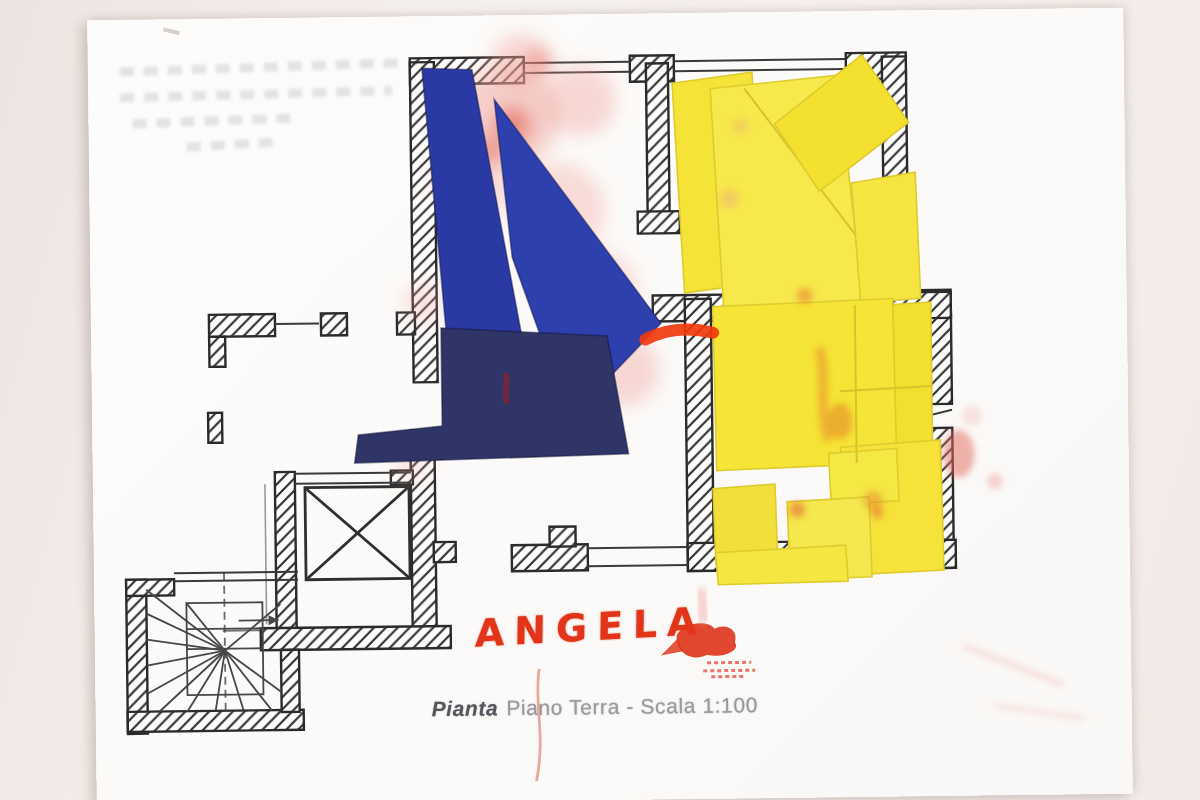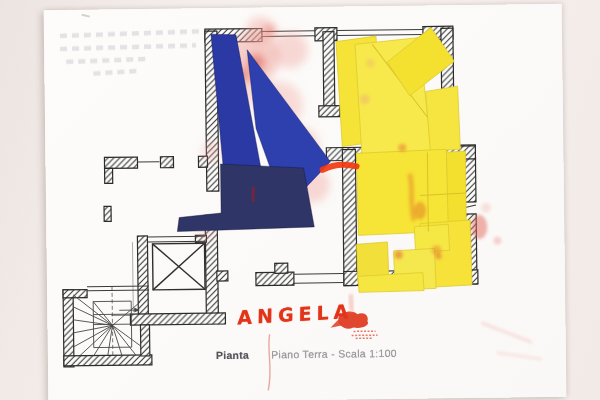--- a/index.html
+++ b/index.html
@@ -14,21 +14,21 @@
     transform:rotate(-0.7deg);transform-origin:50% 50%;
     box-shadow:-3px 2px 6px rgba(120,100,95,.28), 2px -1px 4px rgba(120,100,95,.15);
     overflow:hidden;
   }
   .plan-svg{position:absolute;left:0;top:0;}
   .caption{
     position:absolute;left:168px;top:341px;width:230px;
     font-size:10.5px;letter-spacing:.3px;color:#9a9aa0;white-space:nowrap;
     text-shadow:0 0 .7px rgba(150,150,155,.8);
   }
-  .caption .lead{font-weight:700;color:#55555b;margin-right:22px;}
+  .caption .lead{font-weight:700;color:#55555b;margin-right:4px;font-style:italic;}
   .kidname{
     position:absolute;left:190px;top:296px;
     font-family:"DejaVu Sans",sans-serif;font-size:19px;font-weight:700;
     color:#e23418;letter-spacing:5px;transform:rotate(-2.5deg) skewX(-4deg);
     text-shadow:0 0 1px rgba(226,52,24,.75);white-space:nowrap;
   }
 </style>
 </head>
 <body>
 

